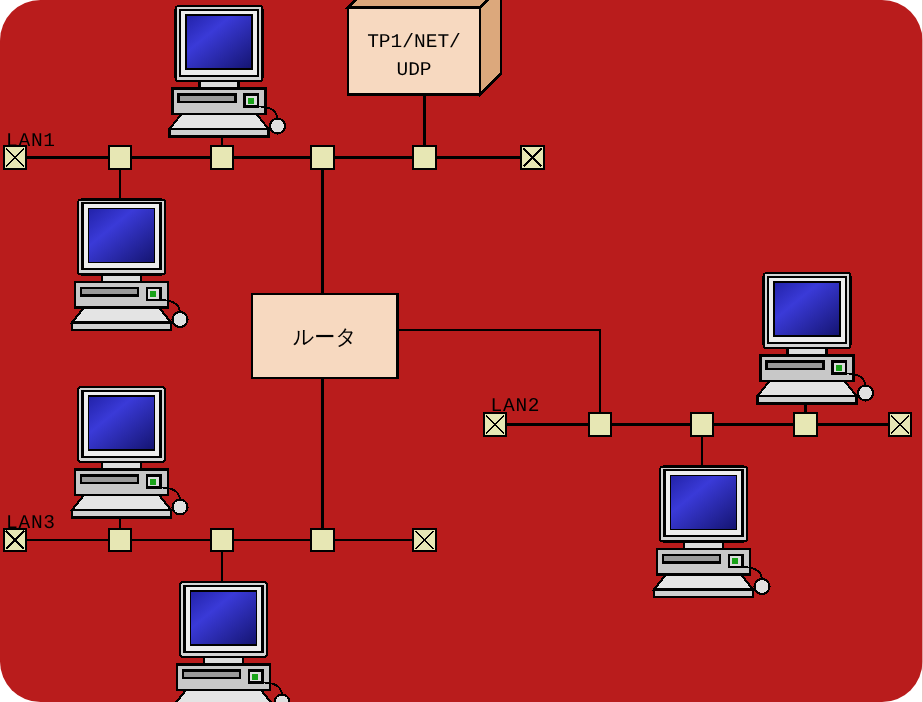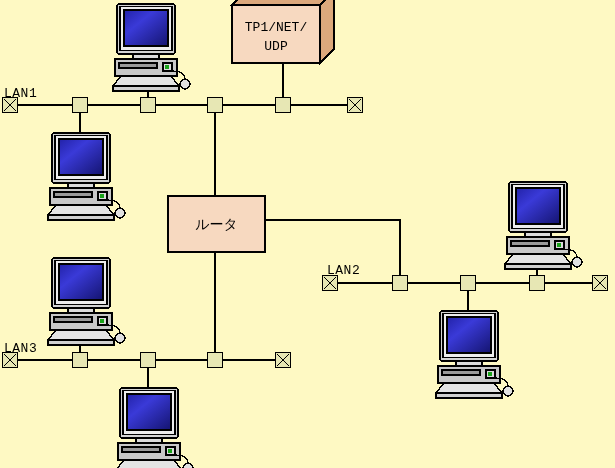--- a/index.html
+++ b/index.html
@@ -8,22 +8,23 @@
     padding: 0;
     background: #ffffff;
   }
   body {
     font-family: "Liberation Mono", "DejaVu Sans Mono", monospace;
   }
   #diagram-root {
     position: relative;
     width: 615px;
     height: 468px;
-    background: #fef9c3;
+    background: #b91c1c;
     overflow: hidden;
+    border-radius: 27px;
   }
   svg.canvas {
     position: absolute;
     left: 0;
     top: 0;
     width: 615px;
     height: 468px;
     display: block;
     shape-rendering: crispEdges;
   }

